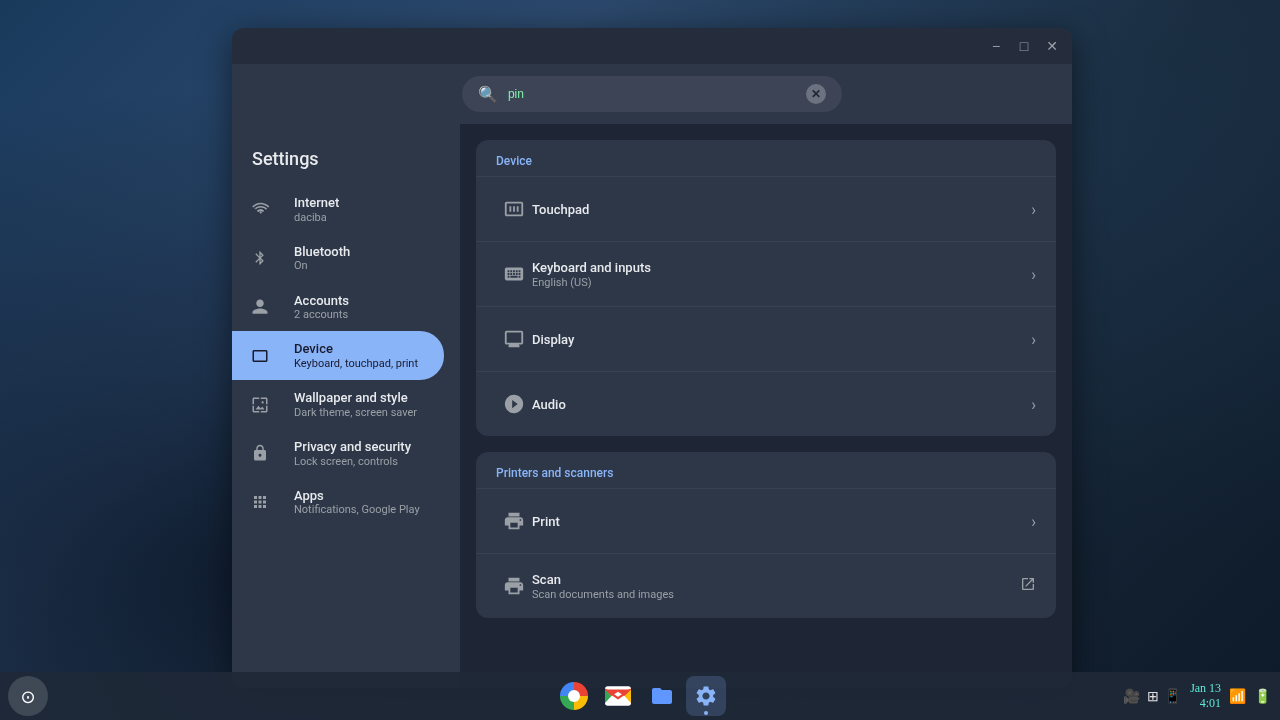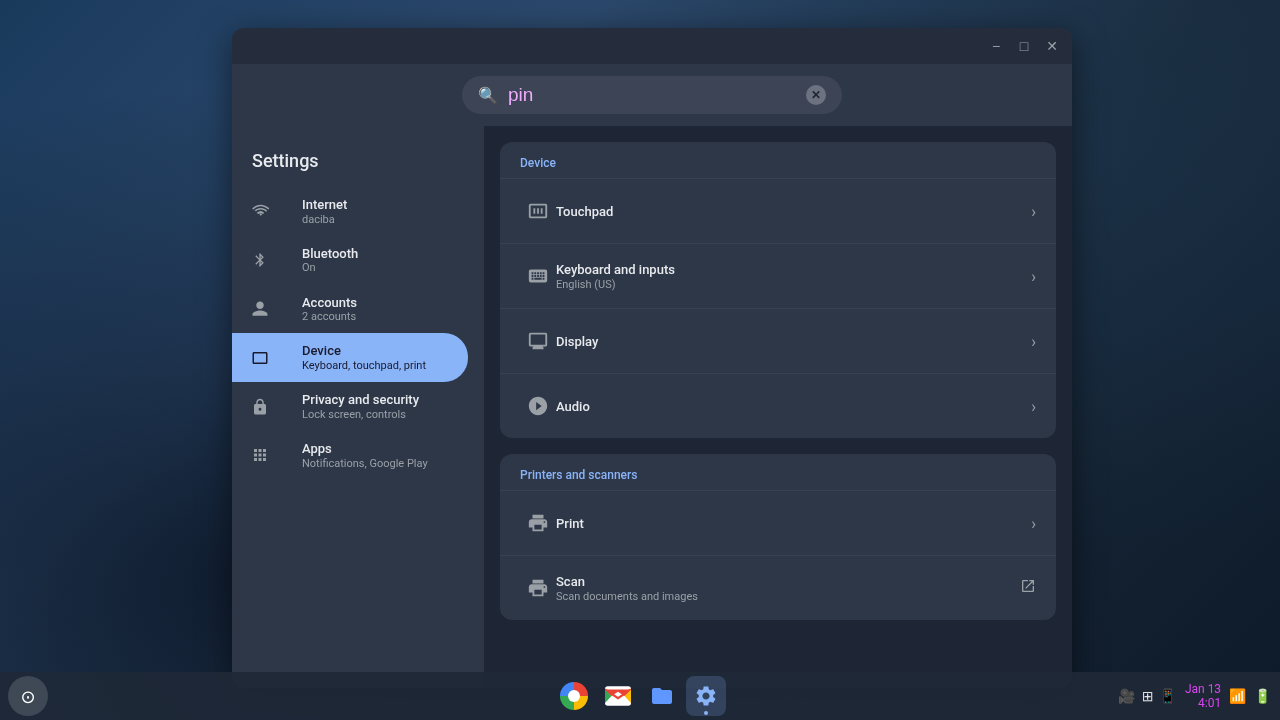--- a/index.html
+++ b/index.html
@@ -65,23 +65,24 @@
       height: 40px;
       border-radius: 8px;
       display: flex;
       align-items: center;
       justify-content: center;
       cursor: pointer;
       font-size: 22px;
       position: relative;
     }
     .taskbar-time {
-      color: #d946ef;
+      color: #5eead4;
       font-size: 12px;
       text-align: right;
+      font-family: Liberation Serif, serif;
     }
     .status-icons {
       display: flex;
       align-items: center;
       gap: 6px;
       color: #e0e0e0;
       font-size: 13px;
     }
     .launcher-btn {
       width: 40px;
@@ -136,36 +137,36 @@
     }
 
     .window-body {
       display: flex;
       flex: 1;
       overflow: hidden;
     }
 
     
     .sidebar {
-      width: 252px;
+      width: 228px;
       background: #2d3748;
       padding: 16px 0;
       flex-shrink: 0;
       overflow-y: auto;
     }
     .sidebar-title {
       font-size: 18px;
       font-weight: 500;
       color: #e8eaed;
       padding: 8px 20px 16px;
     }
     .sidebar-item {
       display: flex;
       align-items: center;
-      gap: 30px;
+      gap: 22px;
       padding: 10px 16px;
       cursor: pointer;
       border-radius: 0 24px 24px 0;
       margin-right: 16px;
       color: #c8cdd3;
     }
     .sidebar-item.active {
       background: #8ab4f8;
       color: #1a1a2e;
     }
@@ -208,22 +209,22 @@
       gap: 10px;
       width: 380px;
       margin: 0 auto;
     }
     .search-icon-wrap { color: #9aa0a6; font-size: 16px; }
     .search-input {
       flex: 1;
       background: transparent;
       border: none;
       outline: none;
-      color: #f0abfc;
-      font-size: 19px;
+      color: #86efac;
+      font-size: 12px;
     }
     .search-clear {
       width: 20px;
       height: 20px;
       border-radius: 50%;
       background: #6c7280;
       display: flex;
       align-items: center;
       justify-content: center;
       cursor: pointer;
@@ -394,20 +395,31 @@
           <svg width="18" height="18" viewBox="0 0 24 24" fill="#1a1a2e">
               <path d="M20 4H4c-1.1 0-2 .9-2 2v12c0 1.1.9 2 2 2h16c1.1 0 2-.9 2-2V6c0-1.1-.9-2-2-2zm0 14H4V6h16v12z"></path>
             </svg>
         </div>
         <div>
           <div class="sidebar-item-text">Device</div>
           <div class="sidebar-item-sub">Keyboard, touchpad, print</div>
         </div>
       </div>
 
+      <div class="sidebar-item">
+        <div class="sidebar-icon">
+          <svg width="18" height="18" viewBox="0 0 24 24" fill="#9aa0a6">
+              <path d="M4 4h7V2H4C2.9 2 2 2.9 2 4v7h2V4zm6 9l-4 5h12l-3-4-2.03 2.71L10 13zm7-4.5c0-.83-.67-1.5-1.5-1.5S14 7.67 14 8.5s.67 1.5 1.5 1.5S17 9.33 17 8.5zM20 2h-7v2h7v7h2V4c0-1.1-.9-2-2-2zm0 18h-7v2h7c1.1 0 2-.9 2-2v-7h-2v7zM4 13H2v7c0 1.1.9 2 2 2h7v-2H4v-7z"></path>
+            </svg>
+        </div>
+        <div>
+          <div class="sidebar-item-text">Wallpaper and style</div>
+          <div class="sidebar-item-sub">Dark theme, screen saver</div>
+        </div>
+      </div>
 
       <div class="sidebar-item">
         <div class="sidebar-icon">
           <svg width="18" height="18" viewBox="0 0 24 24" fill="#9aa0a6">
               <path d="M18 8h-1V6c0-2.76-2.24-5-5-5S7 3.24 7 6v2H6c-1.1 0-2 .9-2 2v10c0 1.1.9 2 2 2h12c1.1 0 2-.9 2-2V10c0-1.1-.9-2-2-2zm-6 9c-1.1 0-2-.9-2-2s.9-2 2-2 2 .9 2 2-.9 2-2 2zm3.1-9H8.9V6c0-1.71 1.39-3.1 3.1-3.1 1.71 0 3.1 1.39 3.1 3.1v2z"></path>
             </svg>
         </div>
         <div>
           <div class="sidebar-item-text">Privacy and security</div>
           <div class="sidebar-item-sub">Lock screen, controls</div>

